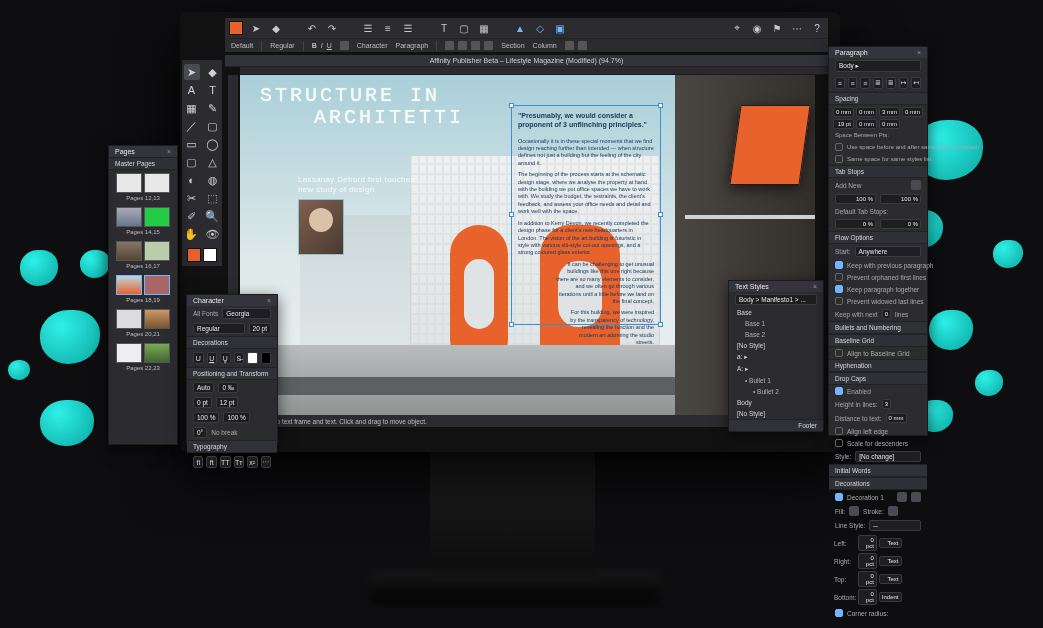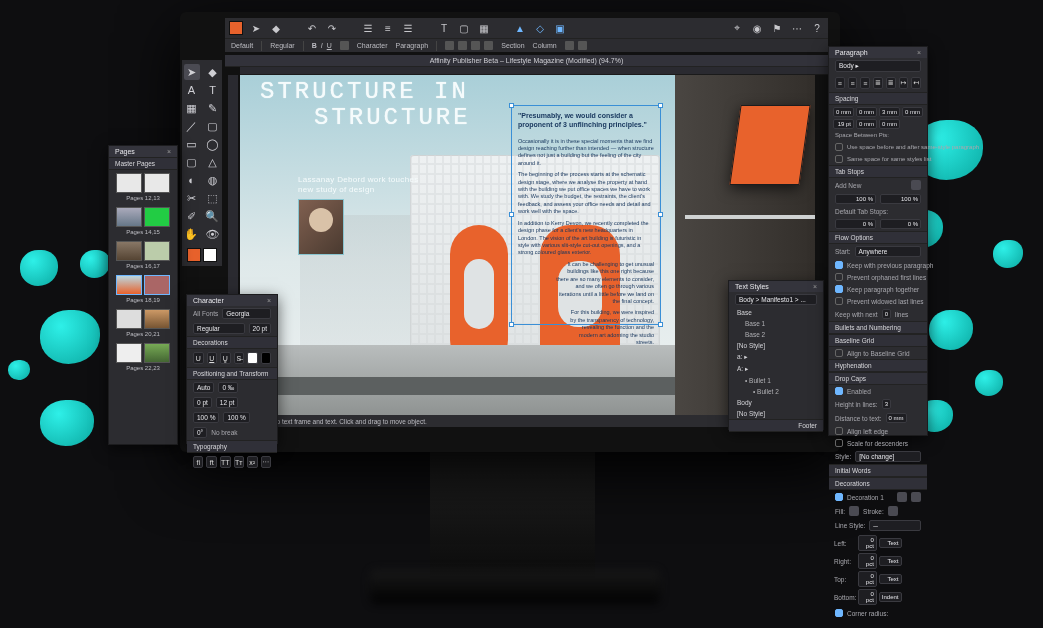--- a/index.html
+++ b/index.html
@@ -62,21 +62,21 @@
   .building { position:absolute; left:170px; bottom:50px; width:250px; height:210px; background:linear-gradient(#eef1f2,#dfe3e4); border-radius:4px 4px 0 0; box-shadow:inset 0 0 0 1px #cfd3d4; overflow:hidden;}
   .building::before{content:"";position:absolute;inset:0;background:repeating-linear-gradient(90deg,#d6dadb 0 2px,transparent 2px 8px),repeating-linear-gradient(0deg,#d6dadb 0 2px,transparent 2px 10px);opacity:.5;}
   .orange-wrap{position:absolute;left:40px;bottom:0;width:170px;height:140px;}
   .oshape{position:absolute;background:#e8622c;}
   .o1{left:0;bottom:0;width:58px;height:140px;border-radius:30px 30px 26px 26px;}
   .o1::after{content:"";position:absolute;left:14px;top:34px;width:30px;height:70px;background:#dfe3e4;border-radius:16px;}
   .o2{left:90px;bottom:0;width:80px;height:140px;border-radius:30px 30px 10px 10px;}
   .o2::after{content:"";position:absolute;left:18px;top:36px;width:44px;height:66px;background:#dfe3e4;border-radius:20px;}
   .bg-bldg{position:absolute;left:60px;bottom:50px;width:120px;height:150px;background:linear-gradient(#c5d0d2,#dbe2e3);opacity:.6;}
 
-  .headline{position:absolute;left:20px;top:4px;color:#f5fbfc;font-size:24px;letter-spacing:3px;font-weight:300;line-height:1.1;text-shadow:0 0 1px #fff; font-family:"Courier New",monospace;}
+  .headline{position:absolute;left:20px;top:10px;color:#f5fbfc;font-size:20px;letter-spacing:3px;font-weight:300;line-height:1.1;text-shadow:0 0 1px #fff; font-family:"Courier New",monospace;}
   .headline span{display:block;}
   .subhead{position:absolute;left:58px;top:100px;color:#f5fbfc;font-size:8px;letter-spacing:.3px;line-height:1.2;}
   .photo{position:absolute;left:58px;top:124px;width:46px;height:56px;background:linear-gradient(135deg,#806050,#4a3a30);border:1px solid #89c5d0;}
   .photo::after{content:"";position:absolute;left:10px;top:8px;width:24px;height:24px;border-radius:50%;background:#d9c2a8;}
 
   .text-frame{position:absolute;right:154px;top:30px;width:150px;height:220px;border:1px solid #3a8fd6;}
   .pull{color:#17365d;font-size:7px;font-weight:600;padding:6px;line-height:1.25;}
   .body-col{padding:2px 6px 6px;color:#17365d;font-size:5.5px;line-height:1.35;}
   .body-col p{margin-bottom:4px;}
   .handle{position:absolute;width:5px;height:5px;background:#fff;border:1px solid #3a8fd6;}
@@ -242,24 +242,24 @@
   </div>
   <div class="ground"></div>
   <div class="road"></div>
   <div class="corridor">
     <div class="panel" style="position:absolute;"></div>
     <div class="rail"></div>
   </div>
 
   <div class="headline">
     <span>STRUCTURE IN</span>
-    <span style="padding-left:54px">STRUCTURE</span>
+    <span style="padding-left:54px">ARCHITETTI</span>
   </div>
   <div class="subhead">
-    <div>Lassanay Debord work touches</div>
+    <div>Lassanay Debord first touches</div>
     <div>new study of design</div>
   </div>
   <div class="photo"></div>
 
   <div class="text-frame">
     <div class="pull">"Presumably, we would consider a proponent of 3 unflinching principles."</div>
     <div class="body-col">
       <p>Occasionally it is in these special moments that we find design reaching further than intended — when structure defines not just a building but the feeling of the city around it.</p>
       <p>The beginning of the process starts at the schematic design stage, where we analyse the property at hand with the building we put office spaces we have to work with. We study the budget, the restraints, the client's feedback, and assess your office needs and detail and work well with the space.</p>
       <p>In addition to Kerry Devon, we recently completed the design phase for a client's new headquarters in London. The vision of the art building is futuristic in style with various slit-style cut-out openings, and a strong coloured glass exterior.</p>

